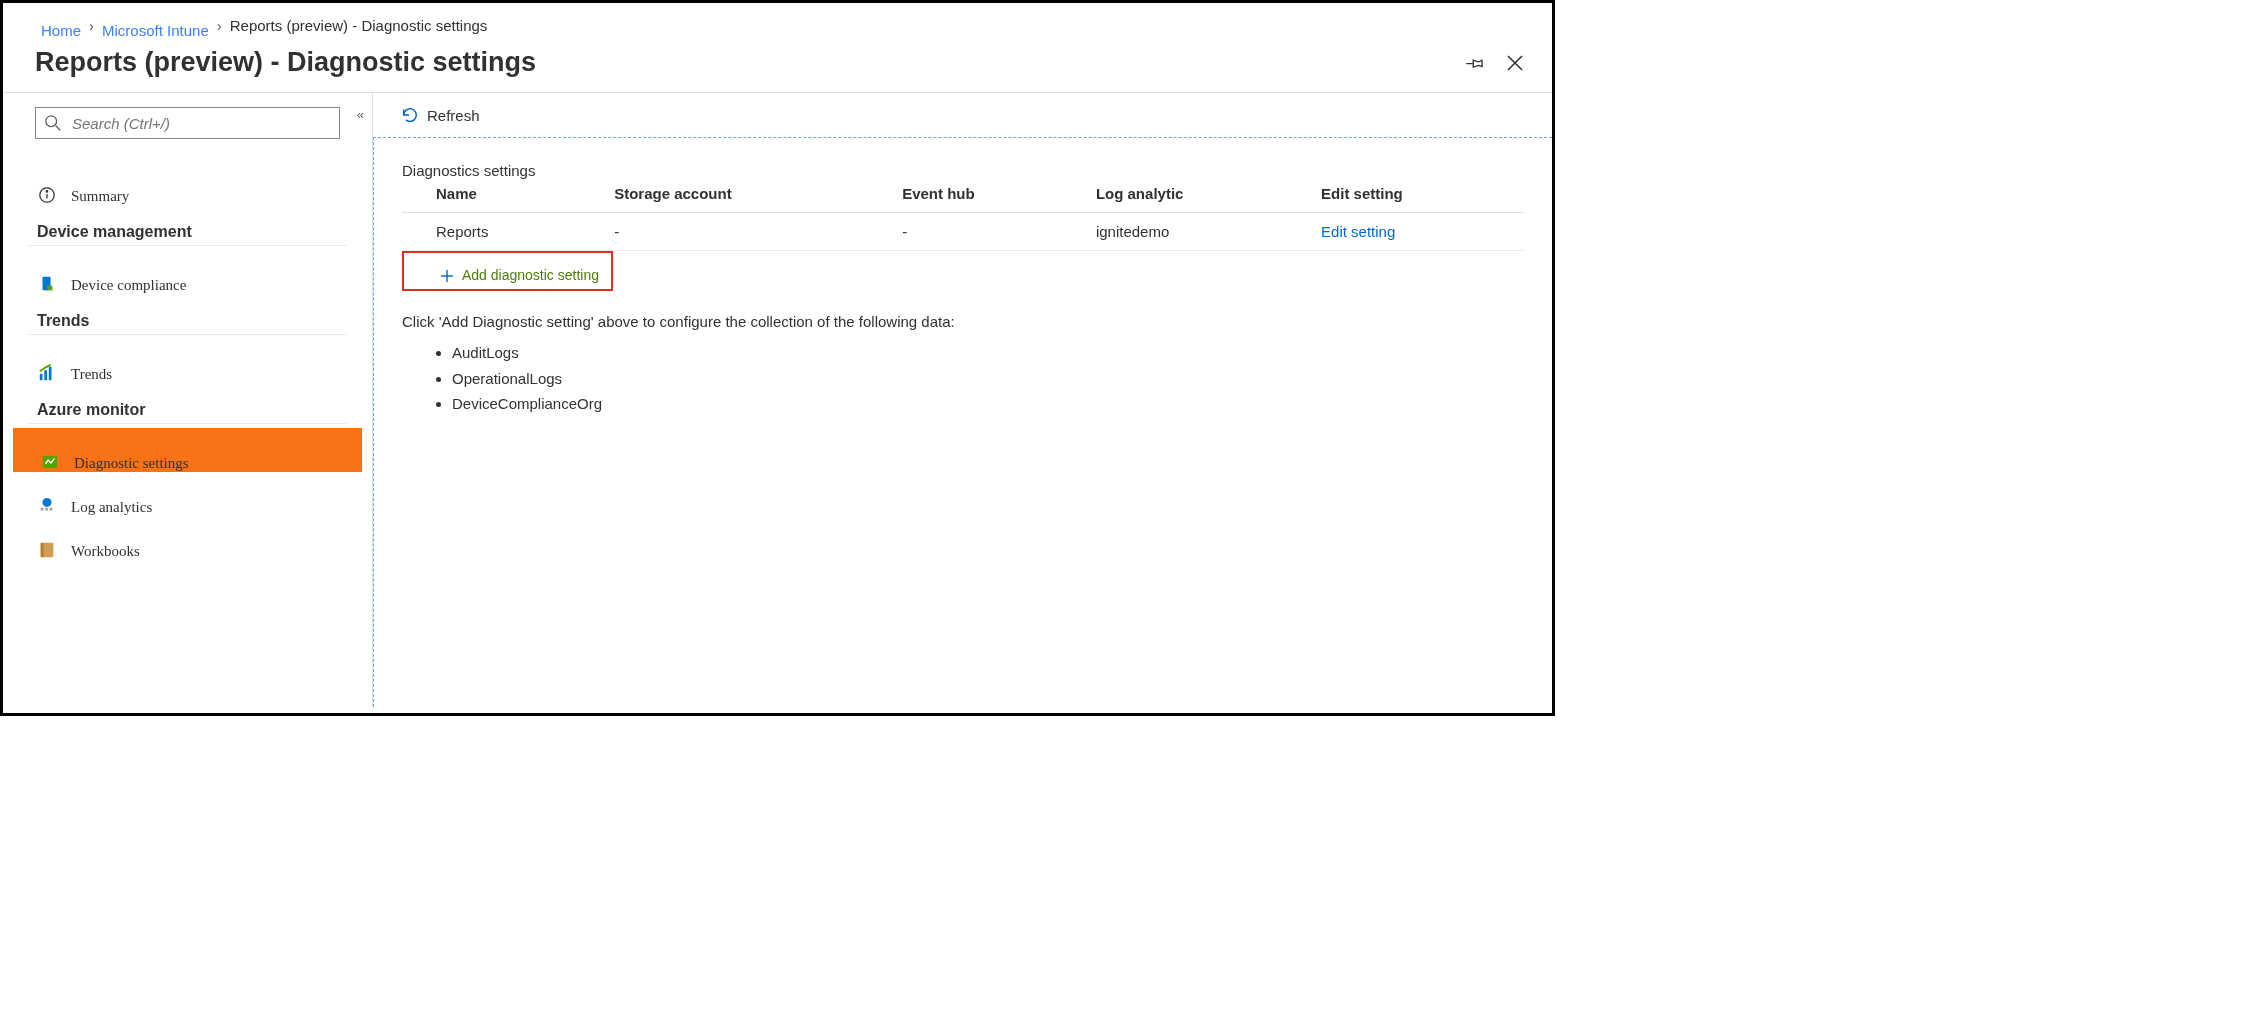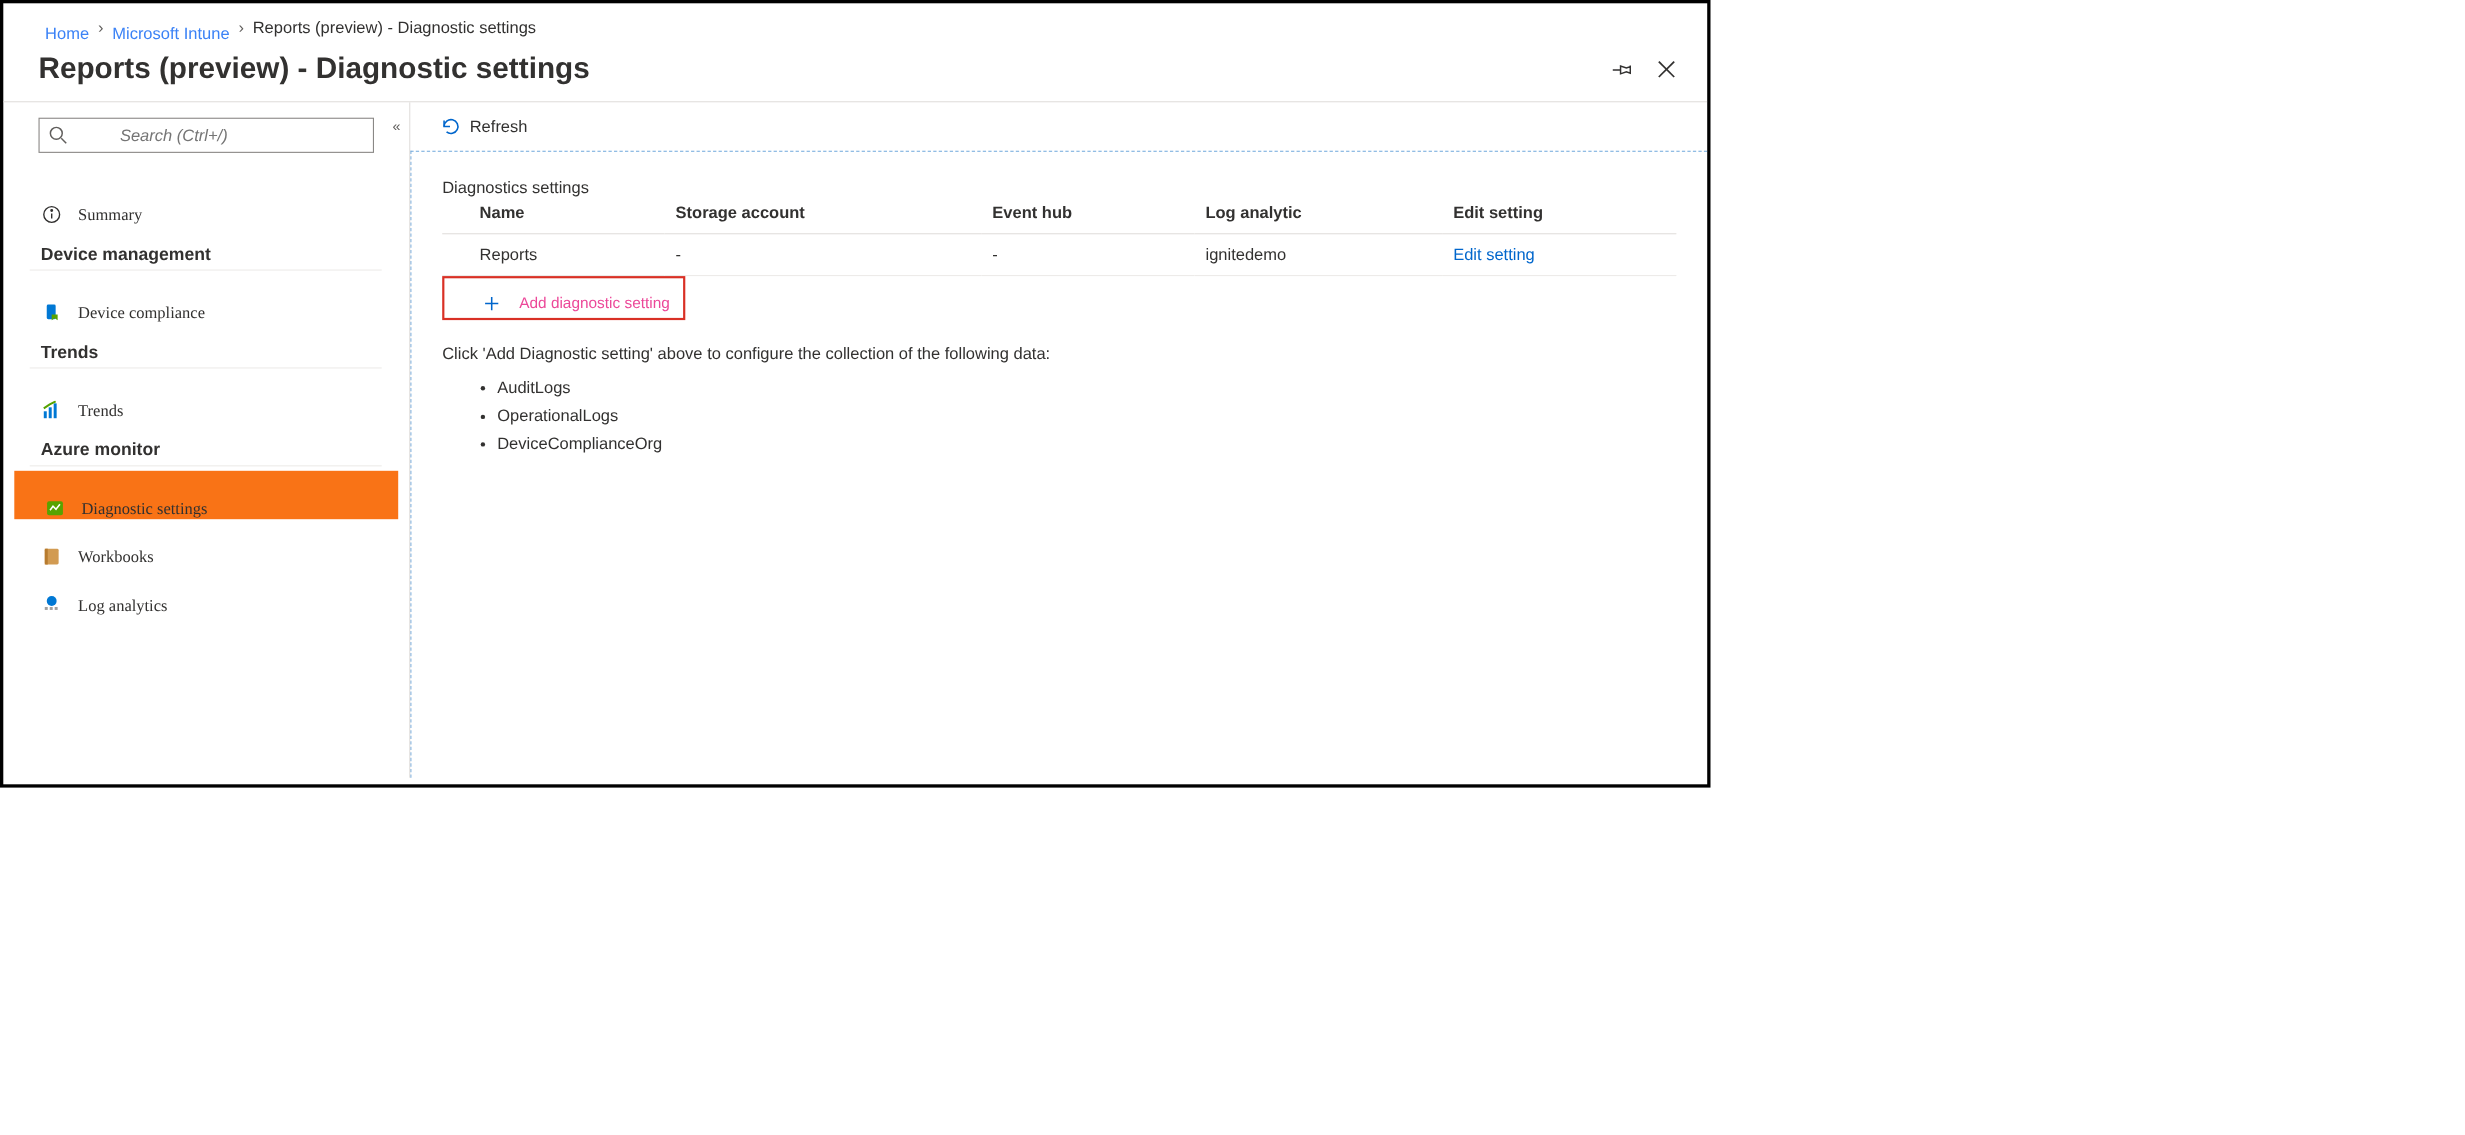--- a/index.html
+++ b/index.html
@@ -77,21 +77,20 @@
     margin: 2px 0 22px 8px;
   }
   .search-box input {
     border: none;
     outline: none;
     font-size: 15px;
     font-style: italic;
     color: #7f1d1d;
     width: 100%;
     background: transparent;
-    margin-left: 37px;
   }
   .search-box .mag {
     width: 18px; height: 18px;
     color: #605e5c;
     margin-right: 8px;
     flex-shrink: 0;
   }
 
   .side-item, .side-summary {
     display: flex;
@@ -167,22 +166,22 @@
   table.diag td {
     padding: 10px 10px;
     border-bottom: 1px solid #edebe9;
   }
   table.diag td:first-child { padding-left: 34px; }
   .link { color: #0066cc; cursor: pointer; }
 
   .add-row {
     display: inline-flex;
     align-items: flex-end;
-    gap: 18px;
-    color: #ec4899;
+    gap: 8px;
+    color: #4d7c0f;
     margin: 8px 0 0 24px;
     padding: 6px 12px;
     cursor: pointer;
   }
   .add-box-highlight {
     border: 2px solid #d93025;
     display: inline-flex;
   }
 
   .hint-text {
@@ -280,36 +279,36 @@
         <svg width="18" height="18" viewBox="0 0 20 20">
           <rect x="2" y="3" width="16" height="14" rx="2" fill="#57a300"></rect>
           <path d="M5 12l3-4 3 3 4-5" stroke="#fff" stroke-width="1.6" fill="none"></path>
         </svg>
       </span>
       <span>Diagnostic settings</span>
     </div>
     <div class="side-item">
       <span class="icon-slot">
         <svg width="18" height="18" viewBox="0 0 20 20">
-          <rect x="3" y="2" width="14" height="16" rx="1.5" fill="#d29b52"></rect>
-          <rect x="3" y="2" width="3" height="16" fill="#b77b2e"></rect>
-        </svg>
-      </span>
-      <span>Workbooks</span>
-    </div>
-    <div class="side-item">
-      <span class="icon-slot">
-        <svg width="18" height="18" viewBox="0 0 20 20">
           <circle cx="10" cy="6" r="5" fill="#0078d4"></circle>
           <rect x="3" y="12" width="3" height="3" fill="#a0a0a0"></rect>
           <rect x="8" y="12" width="3" height="3" fill="#a0a0a0"></rect>
           <rect x="13" y="12" width="3" height="3" fill="#a0a0a0"></rect>
         </svg>
       </span>
       <span>Log analytics</span>
+    </div>
+    <div class="side-item">
+      <span class="icon-slot">
+        <svg width="18" height="18" viewBox="0 0 20 20">
+          <rect x="3" y="2" width="14" height="16" rx="1.5" fill="#d29b52"></rect>
+          <rect x="3" y="2" width="3" height="16" fill="#b77b2e"></rect>
+        </svg>
+      </span>
+      <span>Workbooks</span>
     </div>
   </div>
 
   <div class="main">
     <div class="toolbar">
       <span>
         <svg width="18" height="18" viewBox="0 0 20 20" fill="none" stroke="#0066cc" stroke-width="1.6">
           <path d="M3 10a7 7 0 1 1 2.5 5.4"></path>
             <path d="M3 4v6h6"></path>
         </svg>

